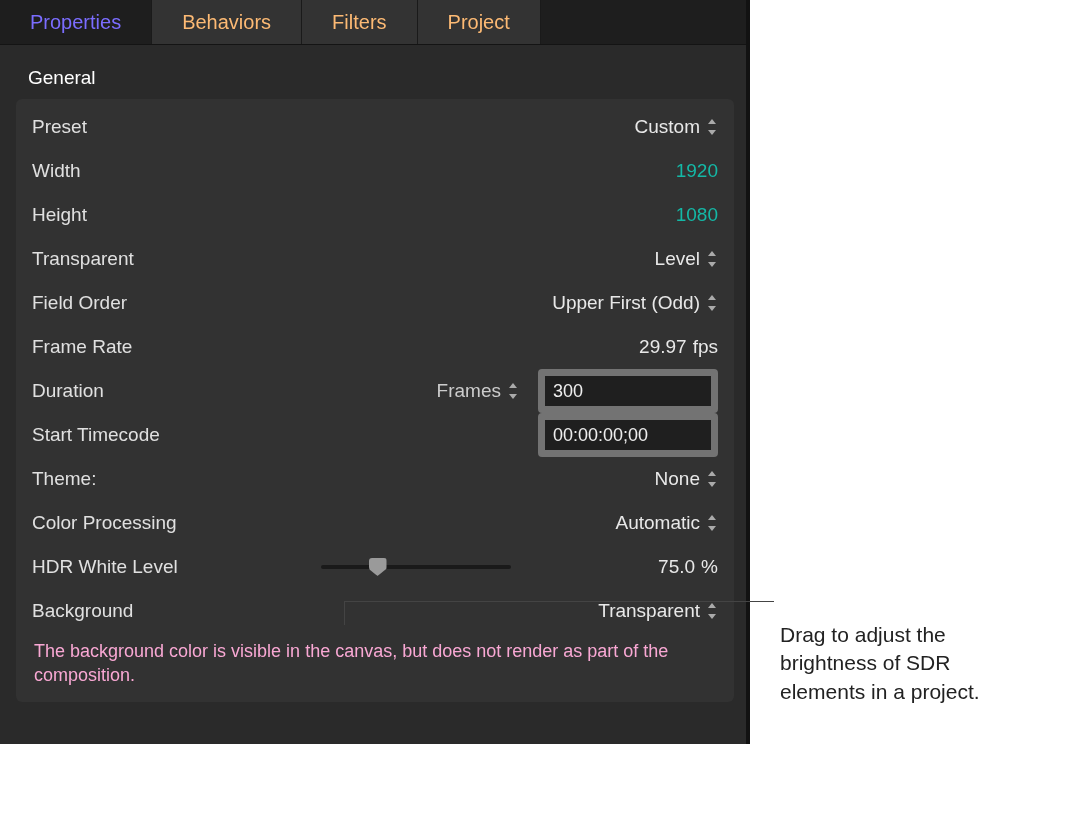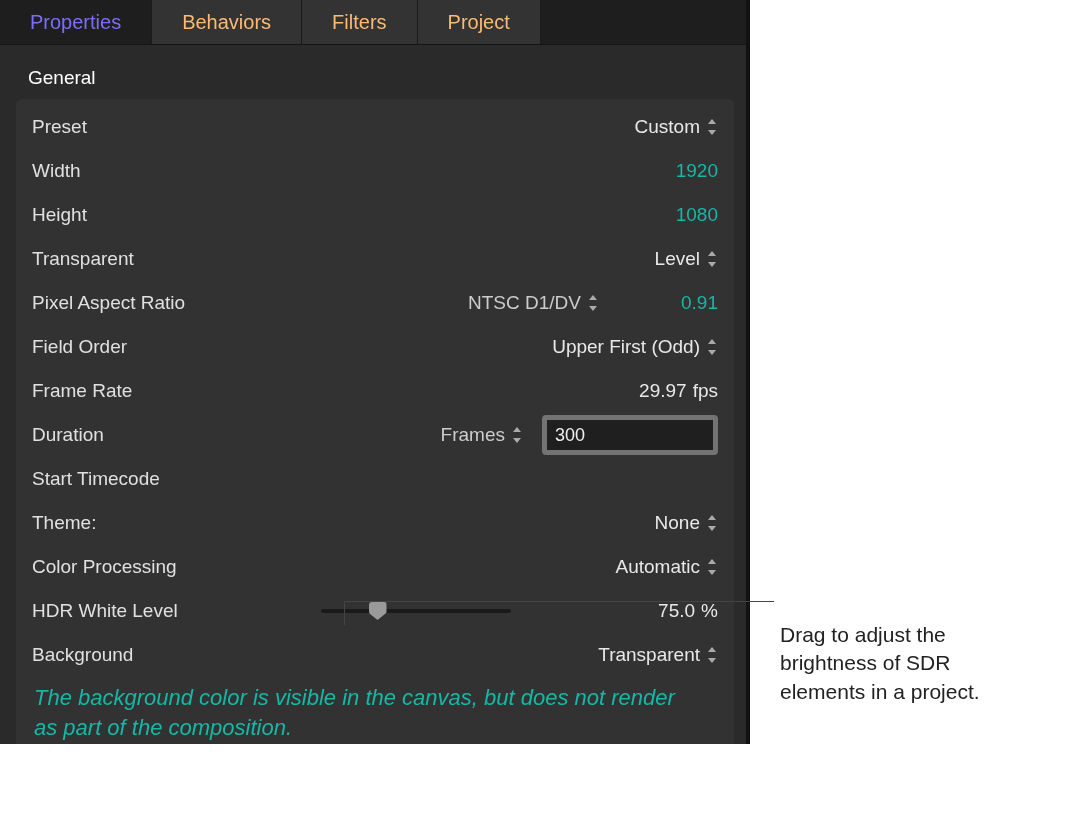--- a/index.html
+++ b/index.html
@@ -103,21 +103,21 @@
   .updown::before { top:0; border-bottom:5px solid #aaa; }
   .updown::after  { bottom:0; border-top:5px solid #aaa; }
 
   .numeric {
     width: 160px;
     text-align: right;
     color: #14b8a6;
   }
   .textfield {
     background: #1f1f1f;
-    border: 5px solid #737373;
+    border: 7px solid #737373;
     border-radius: 4px;
     height: 30px;
     width: 150px;
     color: #eee;
     font-size: 18px;
     padding: 0 8px;
     font-family: inherit;
     text-align: left;
   }
   .slider-wrap {
@@ -153,26 +153,25 @@
   }
   .color-chevron {
     margin-left: 6px;
     display:inline-block;
     width:0;height:0;
     border-left:5px solid transparent;
     border-right:5px solid transparent;
     border-top:6px solid #aaa;
   }
   .note {
-    font-size: 22px;
-    color: #14b8a6;
+    font-size: 18px;
+    color: #f9a8d4;
     padding: 6px 18px 0 18px;
     line-height: 1.35;
     max-width: 660px;
-    font-style: italic;
   }
   .separator {
     position: absolute;
     right: 0; top: 0;
     width: 4px; height: 100%;
     background: #121212;
   }
   
   .callout {
     position: absolute;
@@ -251,32 +250,20 @@
         <div class="label">Transparent</div>
         <div class="mid"></div>
         <div class="val">
           <span class="select">
             <span>Level</span>
             <span class="updown"></span>
           </span>
         </div>
       </div>
 
-      <div class="row">
-        <div class="label">Pixel Aspect Ratio</div>
-        <div class="mid">
-          <span class="select">
-            <span>NTSC D1/DV</span>
-            <span class="updown"></span>
-          </span>
-        </div>
-        <div class="val" style="flex:0 0 100px">
-            <span class="numeric" style="width:80px">0.91</span>
-          </div>
-      </div>
 
       <div class="row">
         <div class="label">Field Order</div>
         <div class="mid"></div>
         <div class="val" style="flex:0 0 240px">
           <span class="select">
             <span>Upper First (Odd)</span>
             <span class="updown"></span>
           </span>
         </div>
@@ -300,20 +287,23 @@
           </span>
         </div>
         <div class="val" style="flex:0 0 170px; justify-content:flex-start">
           <input class="textfield" value="300" style="">
         </div>
       </div>
 
       <div class="row">
         <div class="label">Start Timecode</div>
         <div class="mid"></div>
+        <div class="val" style="flex:0 0 170px; justify-content:flex-start">
+          <input class="textfield" value="00:00:00;00" style="">
+        </div>
       </div>
 
       <div class="row">
         <div class="label">Theme:</div>
         <div class="mid"></div>
         <div class="val">
           <span class="select">
             <span>None</span>
             <span class="updown"></span>
           </span>

